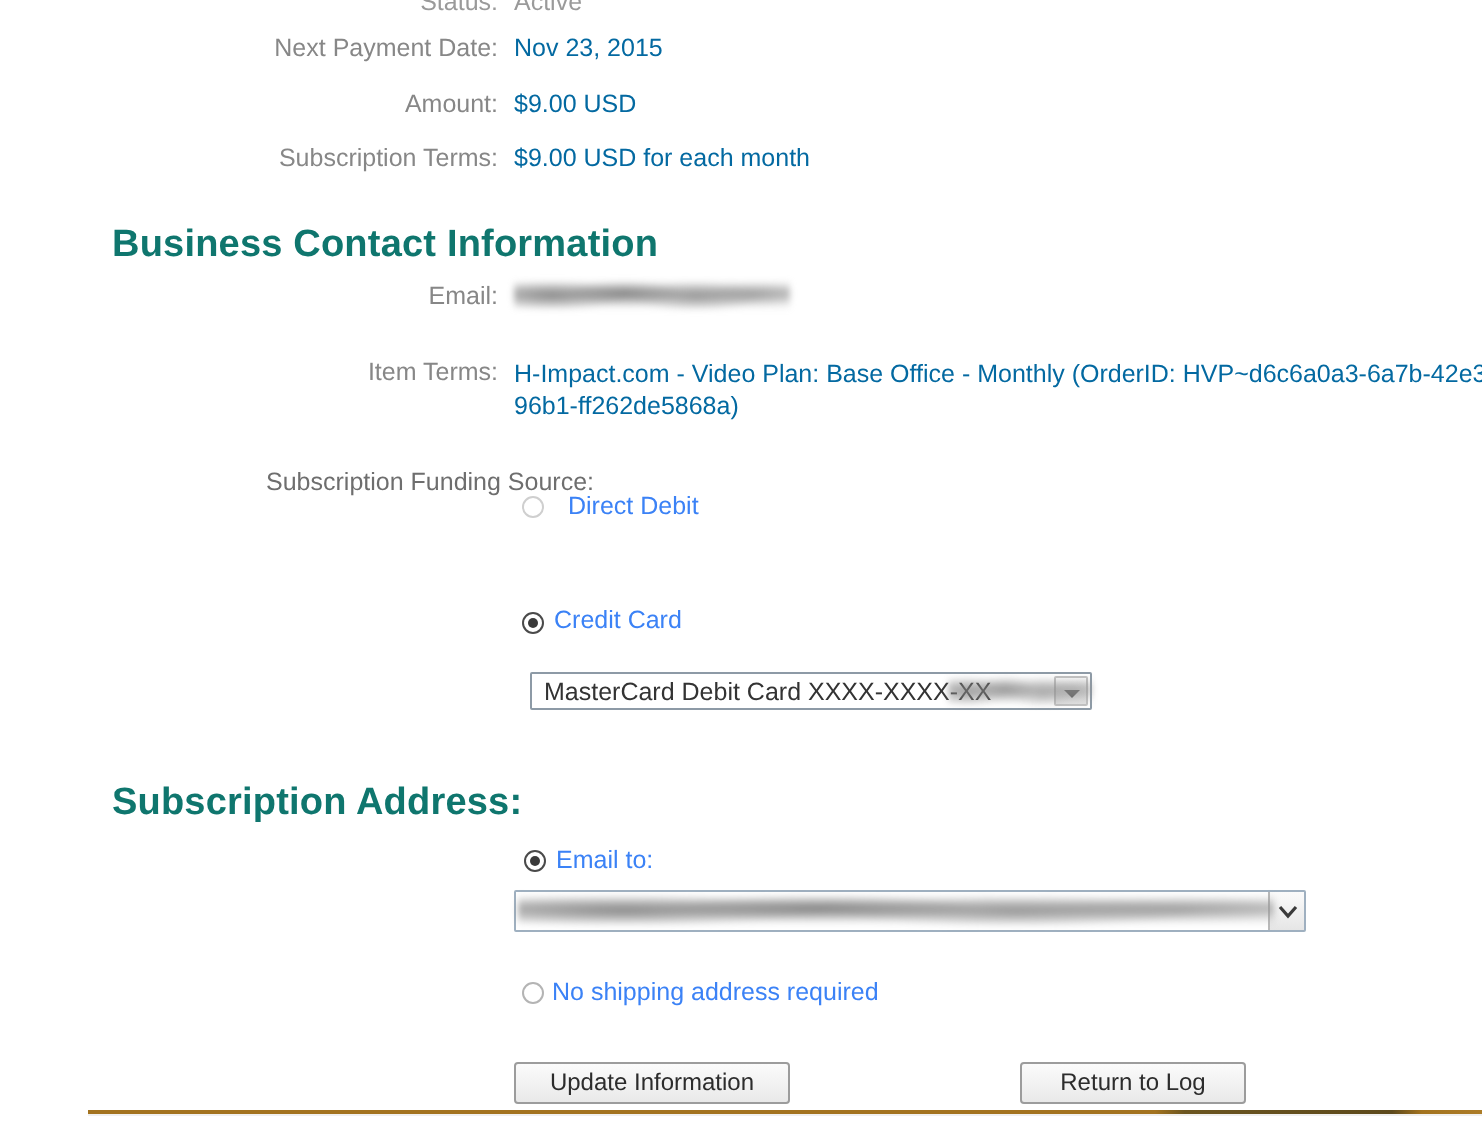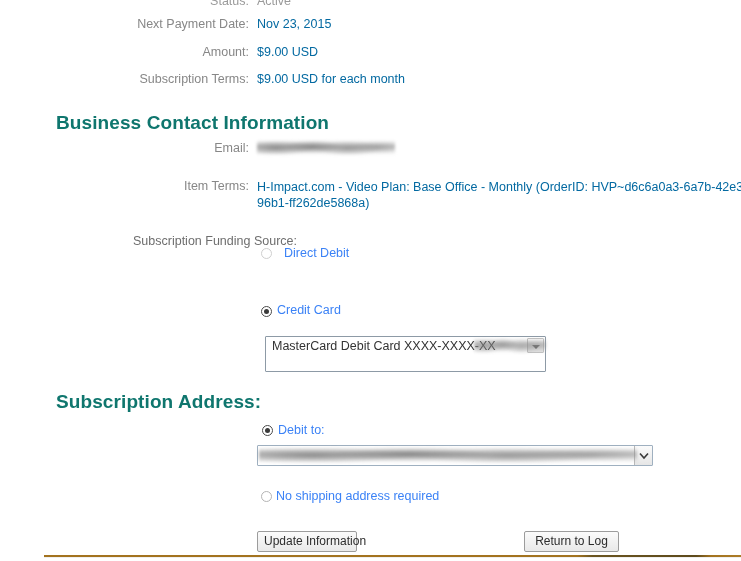--- a/index.html
+++ b/index.html
@@ -137,21 +137,21 @@
 
   #radio-no-shipping { left: 217px; top: 489px; }
   #radio-no-shipping .rl-text { margin-left: 4px; }
 
   
   .select-card {
     position: absolute;
     left: 221px;
     top: 336px;
     width: 281px;
-    height: 36px;
+    height: 19px;
     box-sizing: border-box;
     border: 1px solid #8d9aa6;
     background: #ffffff;
     border-radius: 1px;
     text-decoration: underline;
   }
   .select-card .sc-text {
     position: absolute;
     left: 6px;
     top: 2px;
@@ -252,23 +252,23 @@
     border-radius: 2px;
     font-family: "Liberation Sans", sans-serif;
     font-size: 12px;
     color: #2c2c2c;
     line-height: 19px;
     text-align: center;
     cursor: default;
     white-space: nowrap;
     padding: 0 6px;
   }
-  #btn-update { left: 213px; top: 531px; width: 100px; }
+  #btn-update { left: 213px; top: 531px; width: 138px; }
   #btn-cancel { left: 349px; top: 531px; width: 131px; }
-  #btn-return { left: 480px; top: 531px; width: 95px;  }
+  #btn-return { left: 466px; top: 531px; width: 113px;  }
 
   
   #footer-rule {
     position: absolute;
     left: 0;
     top: 555px;
     width: 741px;
     height: 2px;
     background: linear-gradient(to right,
       #a3731f 0%, #a3731f 72%,
@@ -341,21 +341,21 @@
     <span class="sc-arrow"></span>
   </div>
   <div class="redact" id="redact-card">
     <div class="smear light"></div>
   </div>
 
   <div class="section-heading" id="heading-address">Subscription Address:</div>
 
   <label class="radio-line" id="radio-ship-to">
     <span class="radio on"></span>
-    <span class="rl-text">Debit to:</span>
+    <span class="rl-text">Email to:</span>
   </label>
 
   <div class="select-address" id="select-address">
     <span class="sa-text"></span>
     <span class="sa-arrow">
       <svg width="10" height="8" viewBox="0 0 10 8" aria-hidden="true">
         <path d="M1 1.5 L5 6 L9 1.5" fill="none" stroke="#3b3b3b" stroke-width="1.6"></path>
       </svg>
     </span>
   </div>

